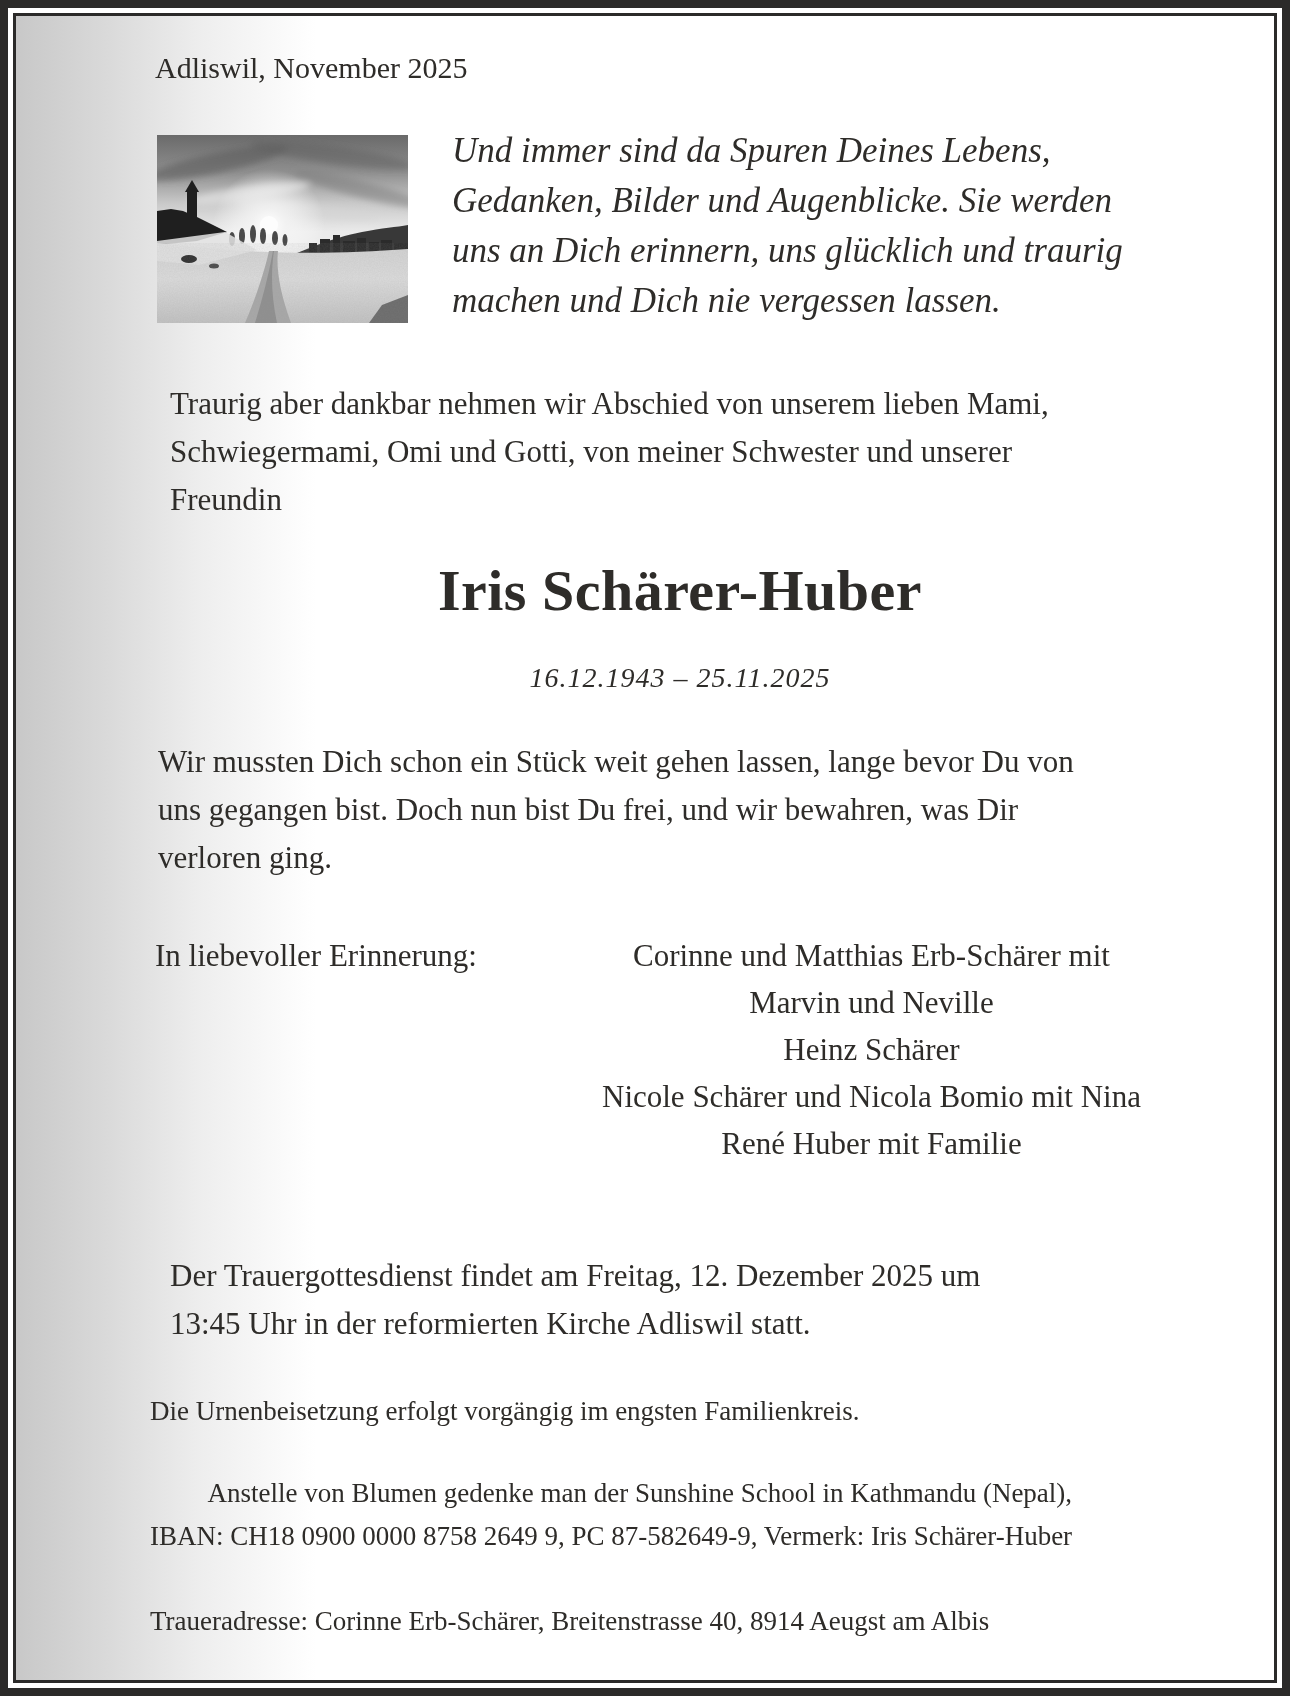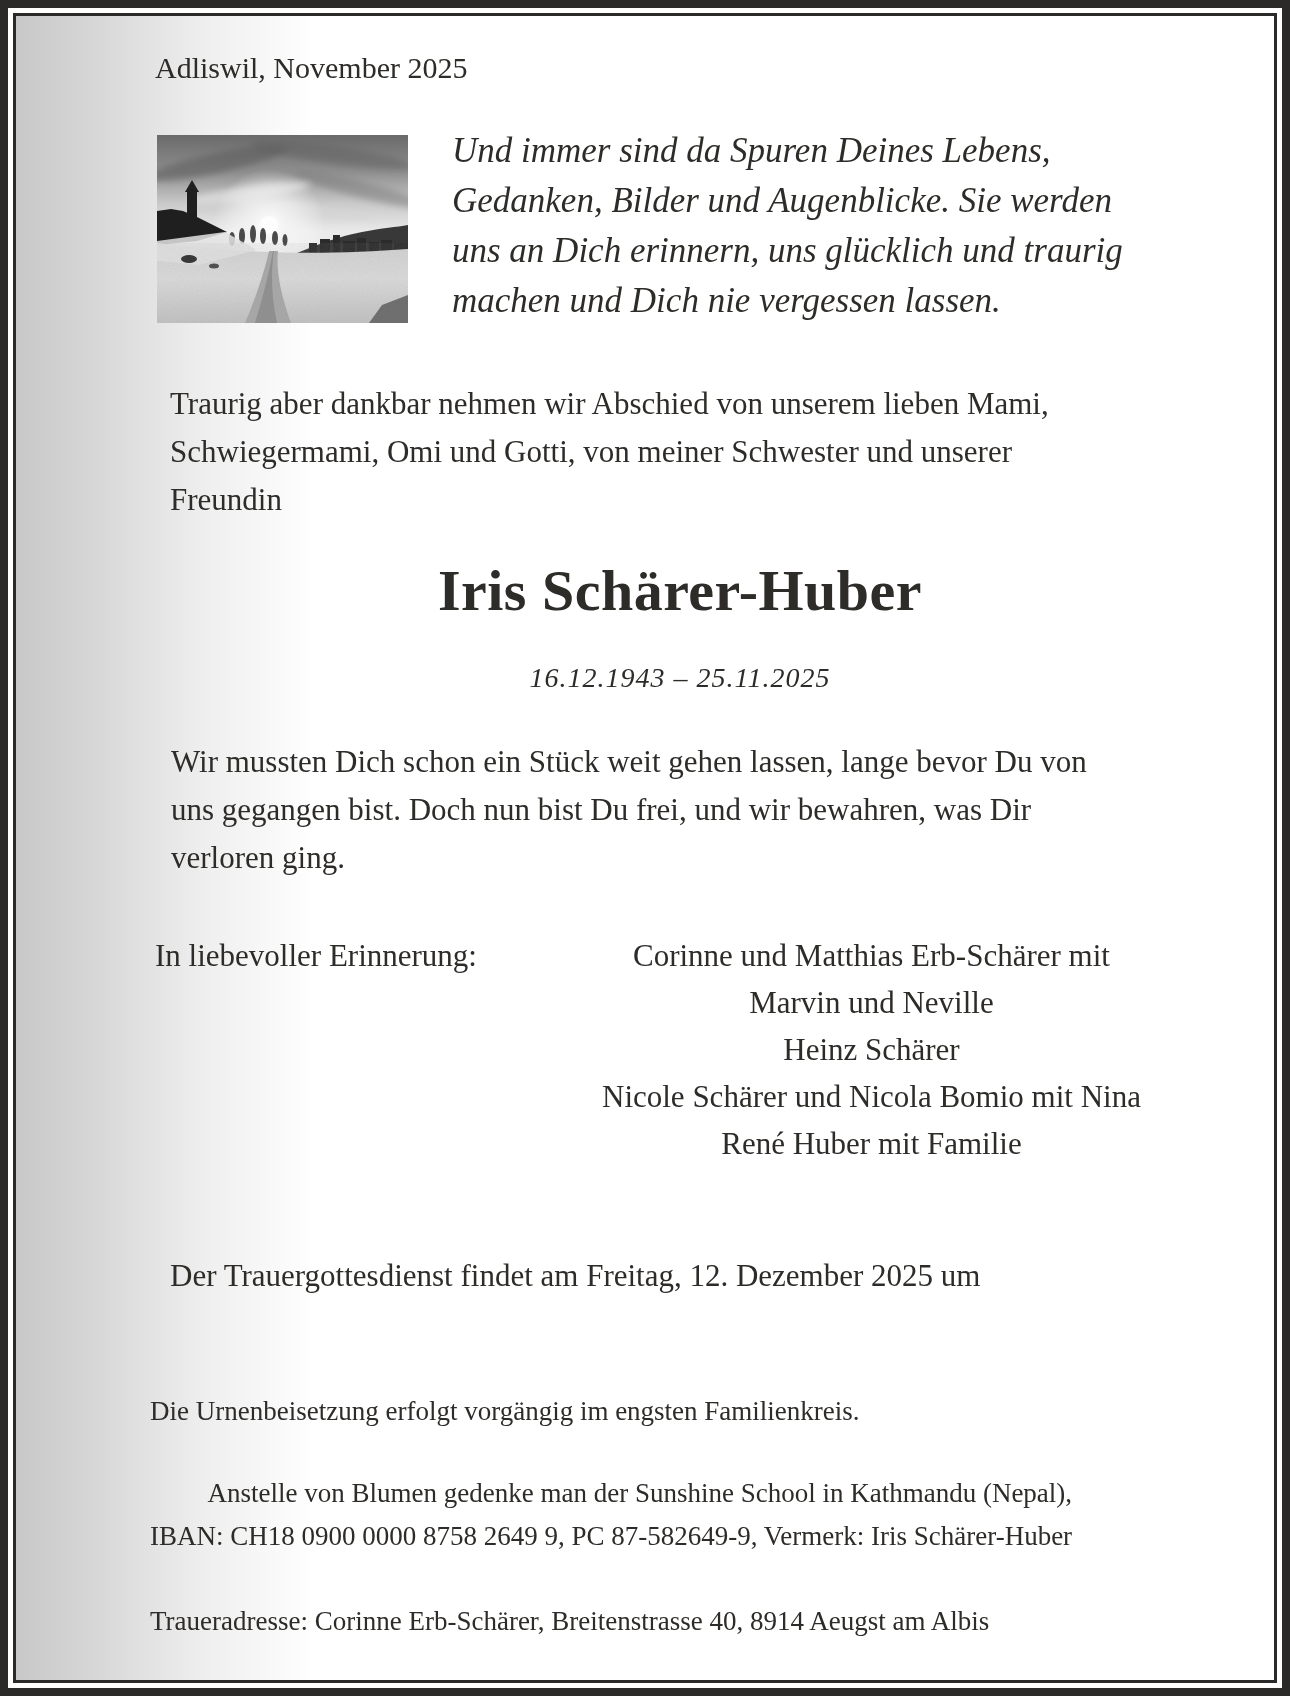--- a/index.html
+++ b/index.html
@@ -25,21 +25,21 @@
   .photo { left:157px; top:135px; width:251px; height:188px; }
   .photo svg { display:block; }
 
   .quote { left:452px; top:126px; font-size:35px; line-height:50px; font-style:italic; }
   .quote-line { white-space:nowrap; }
 
   .para { font-size:31px; line-height:48px;margin-left:20px; }
   .para .text-line { white-space:nowrap; }
 
   .intro    { left:150px; top:380px; }
-  .farewell { left:151px; top:738px; }
+  .farewell { left:138px; top:738px; }
   .service  { left:150px; top:1252px; }
 
   .name {
     left:150px; top:556px; width:1060px; margin:0;
     font-size:58px; line-height:70px; font-weight:bold;
     text-align:center; letter-spacing:0.5px; white-space:nowrap;
   }
   .dates {
     left:150px; top:661px; width:1060px;
     font-size:28px; line-height:34px; text-align:center;
@@ -167,20 +167,21 @@
   <div class="mourners">
       <div class="text-line">Corinne und Matthias Erb-Schärer mit</div>
       <div class="text-line">Marvin und Neville</div>
       <div class="text-line">Heinz Schärer</div>
       <div class="text-line">Nicole Schärer und Nicola Bomio mit Nina</div>
       <div class="text-line">René Huber mit Familie</div>
     </div>
 
   <div class="para service">
       <div class="text-line">Der Trauergottesdienst findet am Freitag, 12. Dezember 2025 um</div>
+      <div class="text-line">13:45 Uhr in der reformierten Kirche Adliswil statt.</div>
     </div>
 
   <div class="small urn">Die Urnenbeisetzung erfolgt vorgängig im engsten Familienkreis.</div>
 
   <div class="small donations">
       <div class="text-line">Anstelle von Blumen gedenke man der Sunshine School in Kathmandu (Nepal),</div>
       <div class="text-line">IBAN: CH18 0900 0000 8758 2649 9, PC 87-582649-9, Vermerk: Iris Schärer-Huber</div>
     </div>
 
   <div class="small address">Traueradresse: Corinne Erb-Schärer, Breitenstrasse 40, 8914 Aeugst am Albis</div>

